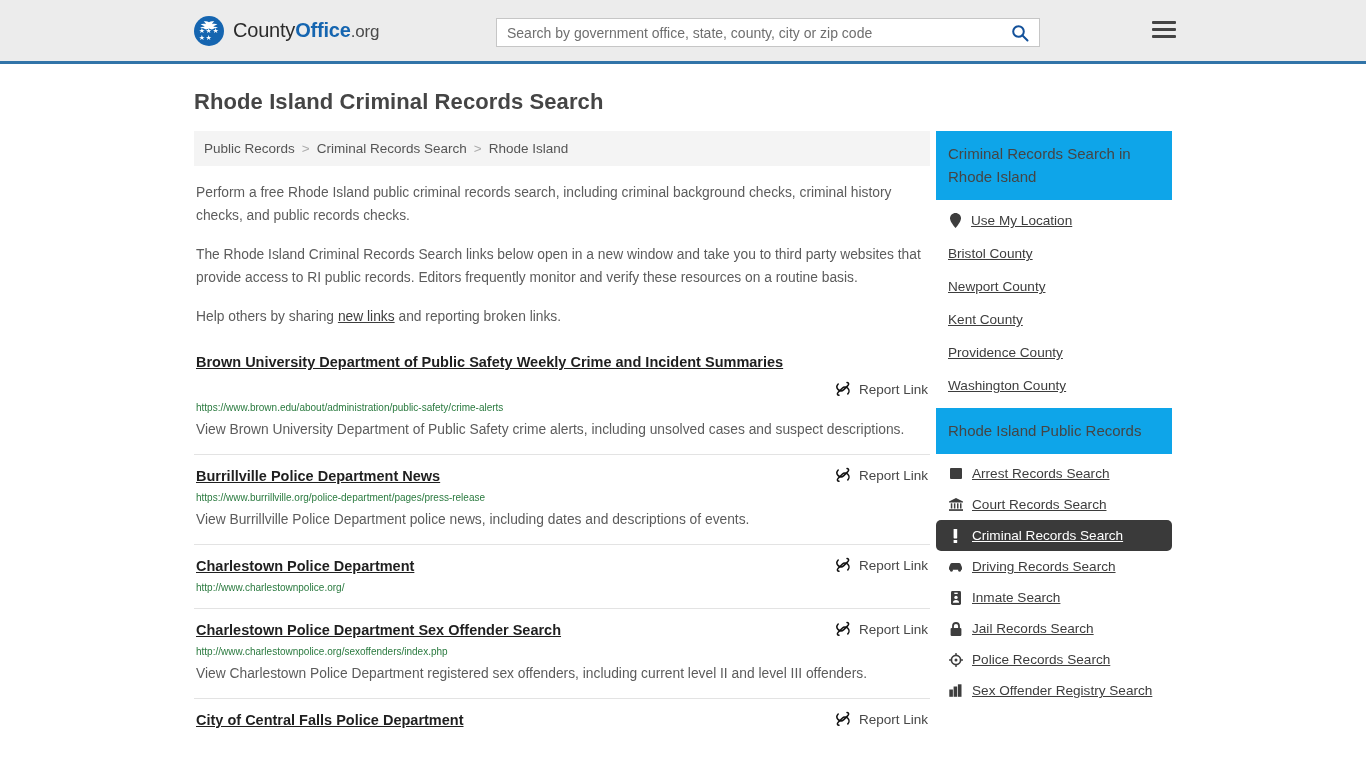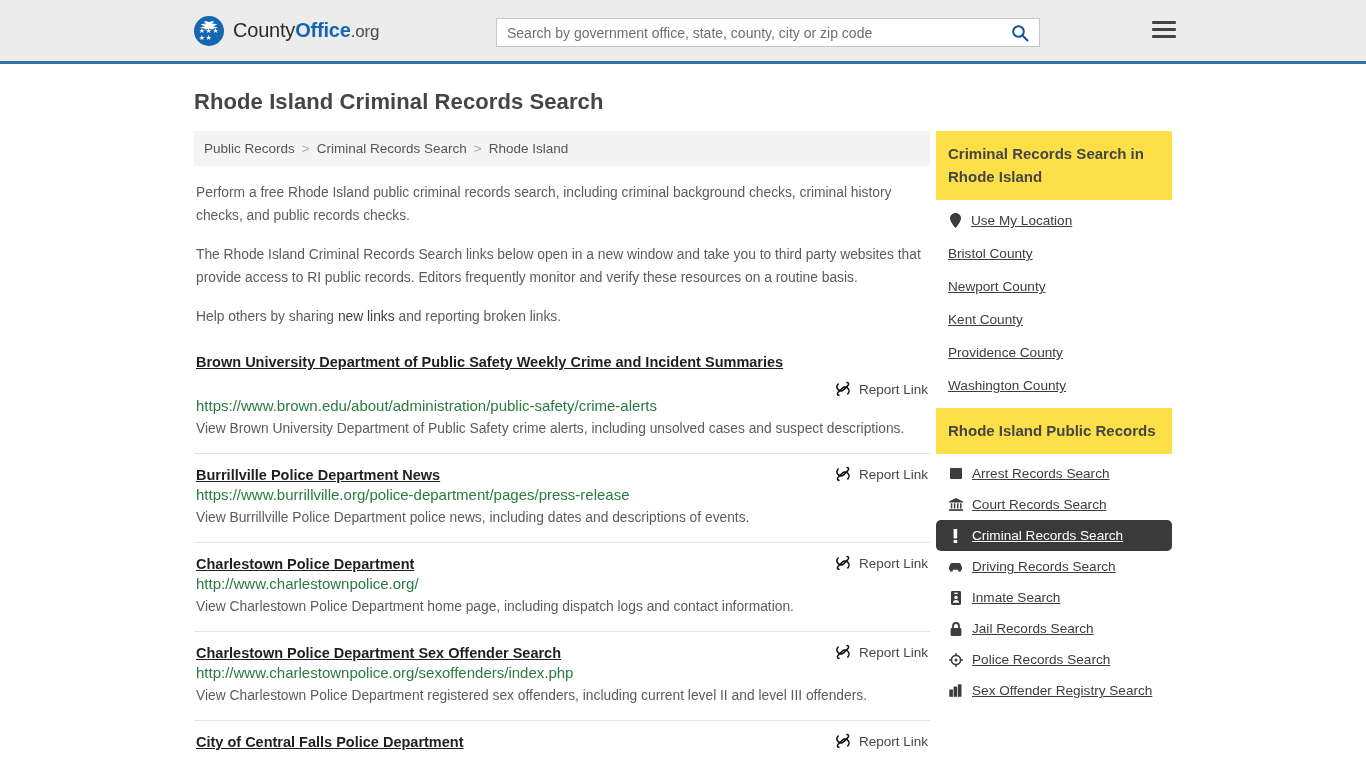--- a/index.html
+++ b/index.html
@@ -148,20 +148,21 @@
   .intro p {
     font-size: 13.8px;
     line-height: 23px;
     color: #5c5c5c;
     margin: 16px 0 0 0;
     padding: 0 2px;
   }
   .intro p:first-child { margin-top: 15px; }
   .intro a {
     color: #3d3d3d;
+    text-decoration: underline;
     font-weight: normal;
     cursor: pointer;
   }
 
   
   .results { margin-top: 24px; }
   .result {
     border-top: 1px solid #e3e3e3;
     padding: 11px 2px 12px 2px;
     position: relative;
@@ -189,21 +190,21 @@
     white-space: nowrap;
     cursor: pointer;
     flex: 0 0 auto;
     padding-top: 1px;
   }
   .report-link .rl-label {
     font-size: 13.5px;
     color: #474747;
   }
   .result-url {
-    font-size: 15px;
+    font-size: 10px;
     color: #2a7a3f;
     margin-top: 14px;
     line-height: 17px;
     word-break: break-all;
     cursor: pointer;
   }
   .result-desc {
     font-size: 13.8px;
     color: #5c5c5c;
     line-height: 24px;
@@ -212,23 +213,23 @@
   .result.stacked .result-head { display: block; }
   .result.stacked .report-link {
     display: flex;
     justify-content: flex-end;
     margin-top: 7px;
   }
 
   
   .side-box { margin-bottom: 6px; }
   .side-head {
-    background: #fde047;
+    background: #0ea5e9;
     font-size: 15px;
-    font-weight: bold;
+    font-weight: normal;
     color: #454545;
     line-height: 23px;
     padding: 11px 12px 12px 12px;
   }
   .side-list { padding: 4px 0 0 0; }
   .side-item {
     display: flex;
     align-items: center;
     gap: 9px;
     padding: 8px 12px;
@@ -348,21 +349,20 @@
             <a class="result-title">Charlestown Police Department</a>
             <div class="report-link">
               <svg width="16" height="16" viewBox="0 0 16 16">
                 <path d="M3.2 3.0 C1.6 4.6 1.6 7.0 3.2 8.6 C4.8 10.2 7.2 10.2 8.8 8.6 L12.8 4.6 C14.4 3.0 13.4 1.6 12.0 1.6" fill="none" stroke="#111" stroke-width="1.5" stroke-linecap="round"></path>
                 <path d="M12.8 12.9 C14.4 11.3 14.4 8.9 12.8 7.3 C11.2 5.7 8.8 5.7 7.2 7.3 L3.2 11.3 C1.6 12.9 2.6 14.3 4.0 14.3" fill="none" stroke="#111" stroke-width="1.5" stroke-linecap="round"></path>
               </svg>
               <span class="rl-label">Report Link</span>
             </div>
           </div>
           <a class="result-url">http://www.charlestownpolice.org/</a>
-          <div class="result-desc">View Charlestown Police Department home page, including dispatch logs and contact information.</div>
         </div>
 
         <div class="result">
           <div class="result-head">
             <a class="result-title">Charlestown Police Department Sex Offender Search</a>
             <div class="report-link">
               <svg width="16" height="16" viewBox="0 0 16 16">
                 <path d="M3.2 3.0 C1.6 4.6 1.6 7.0 3.2 8.6 C4.8 10.2 7.2 10.2 8.8 8.6 L12.8 4.6 C14.4 3.0 13.4 1.6 12.0 1.6" fill="none" stroke="#111" stroke-width="1.5" stroke-linecap="round"></path>
                 <path d="M12.8 12.9 C14.4 11.3 14.4 8.9 12.8 7.3 C11.2 5.7 8.8 5.7 7.2 7.3 L3.2 11.3 C1.6 12.9 2.6 14.3 4.0 14.3" fill="none" stroke="#111" stroke-width="1.5" stroke-linecap="round"></path>
               </svg>

